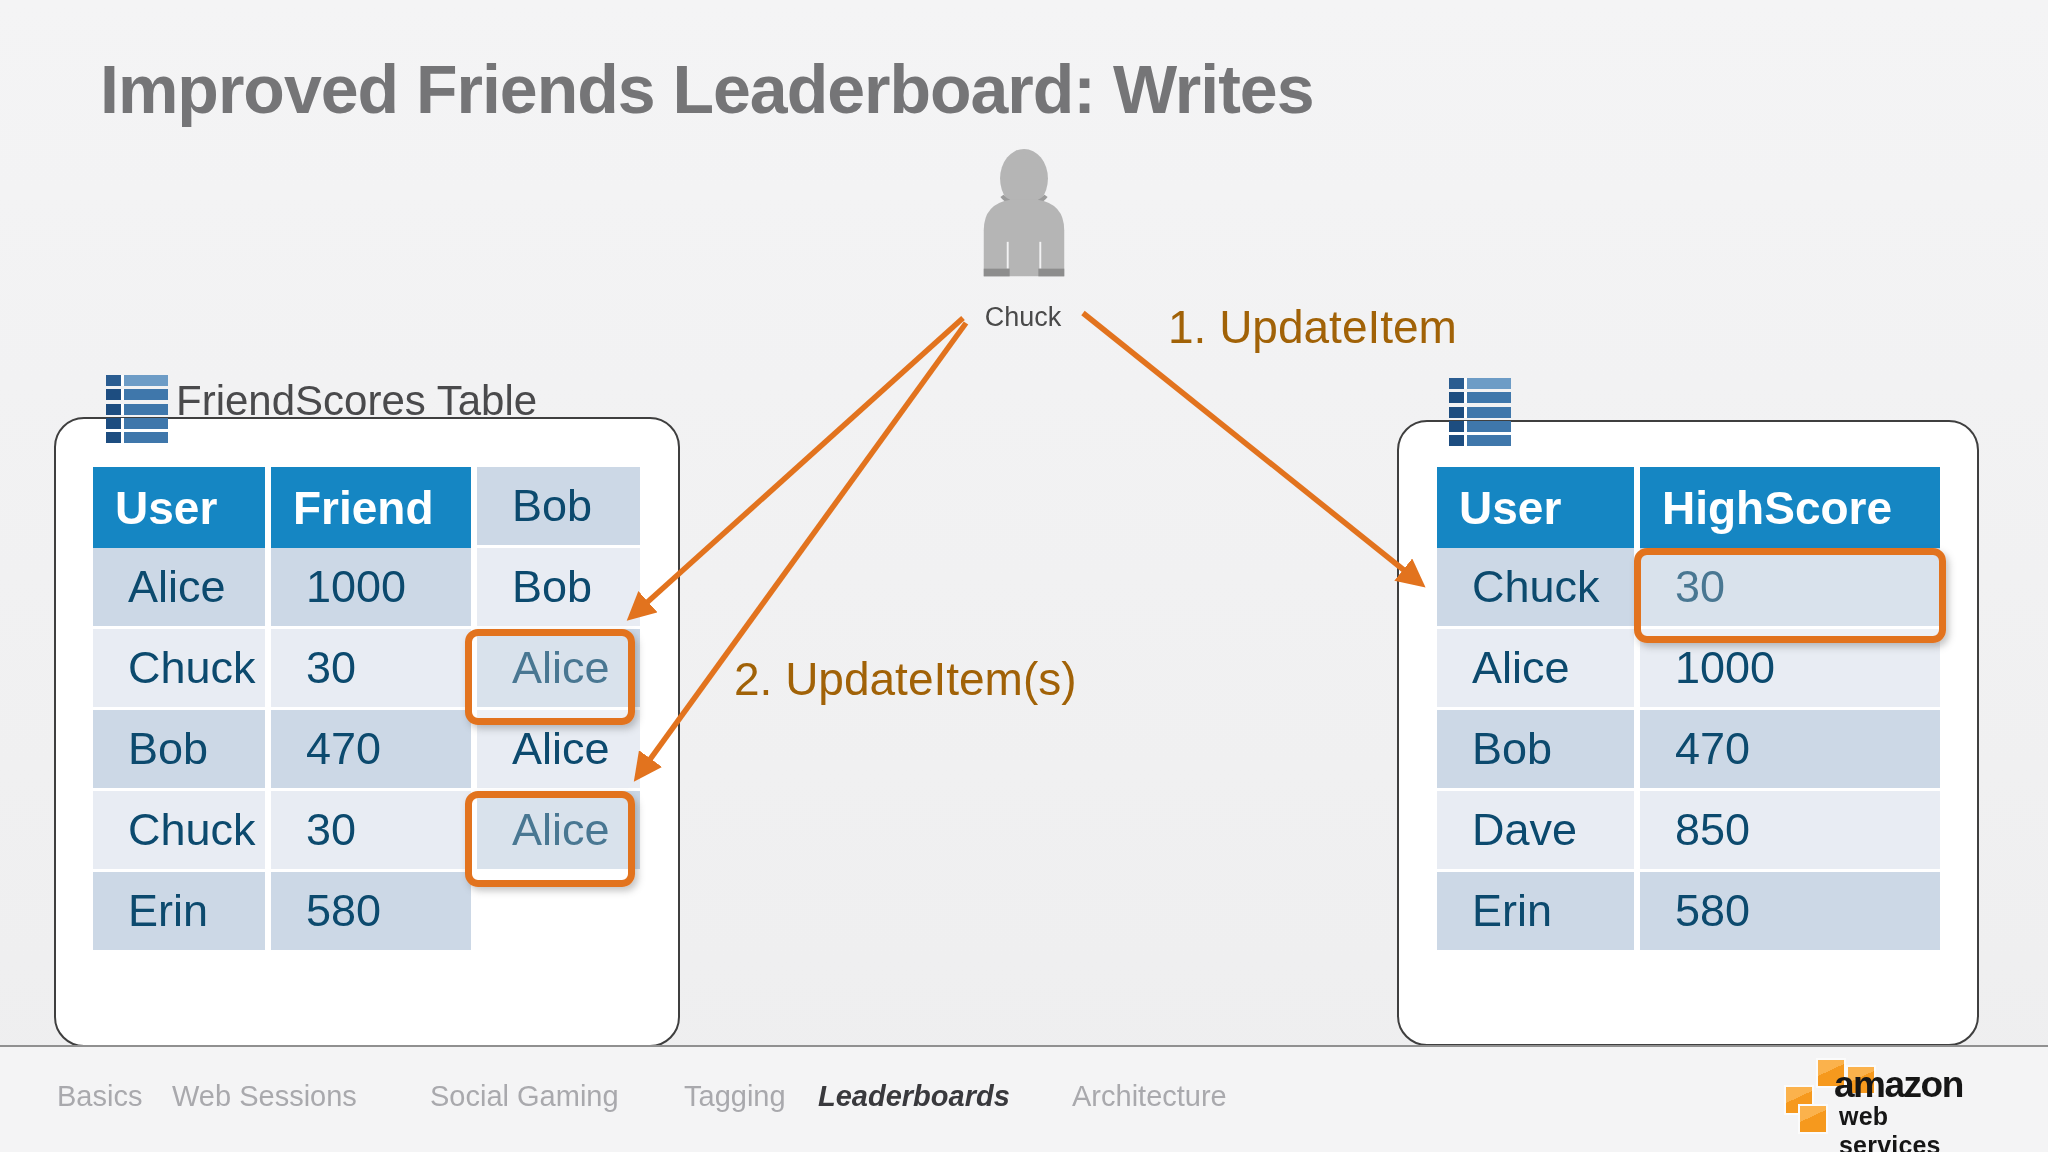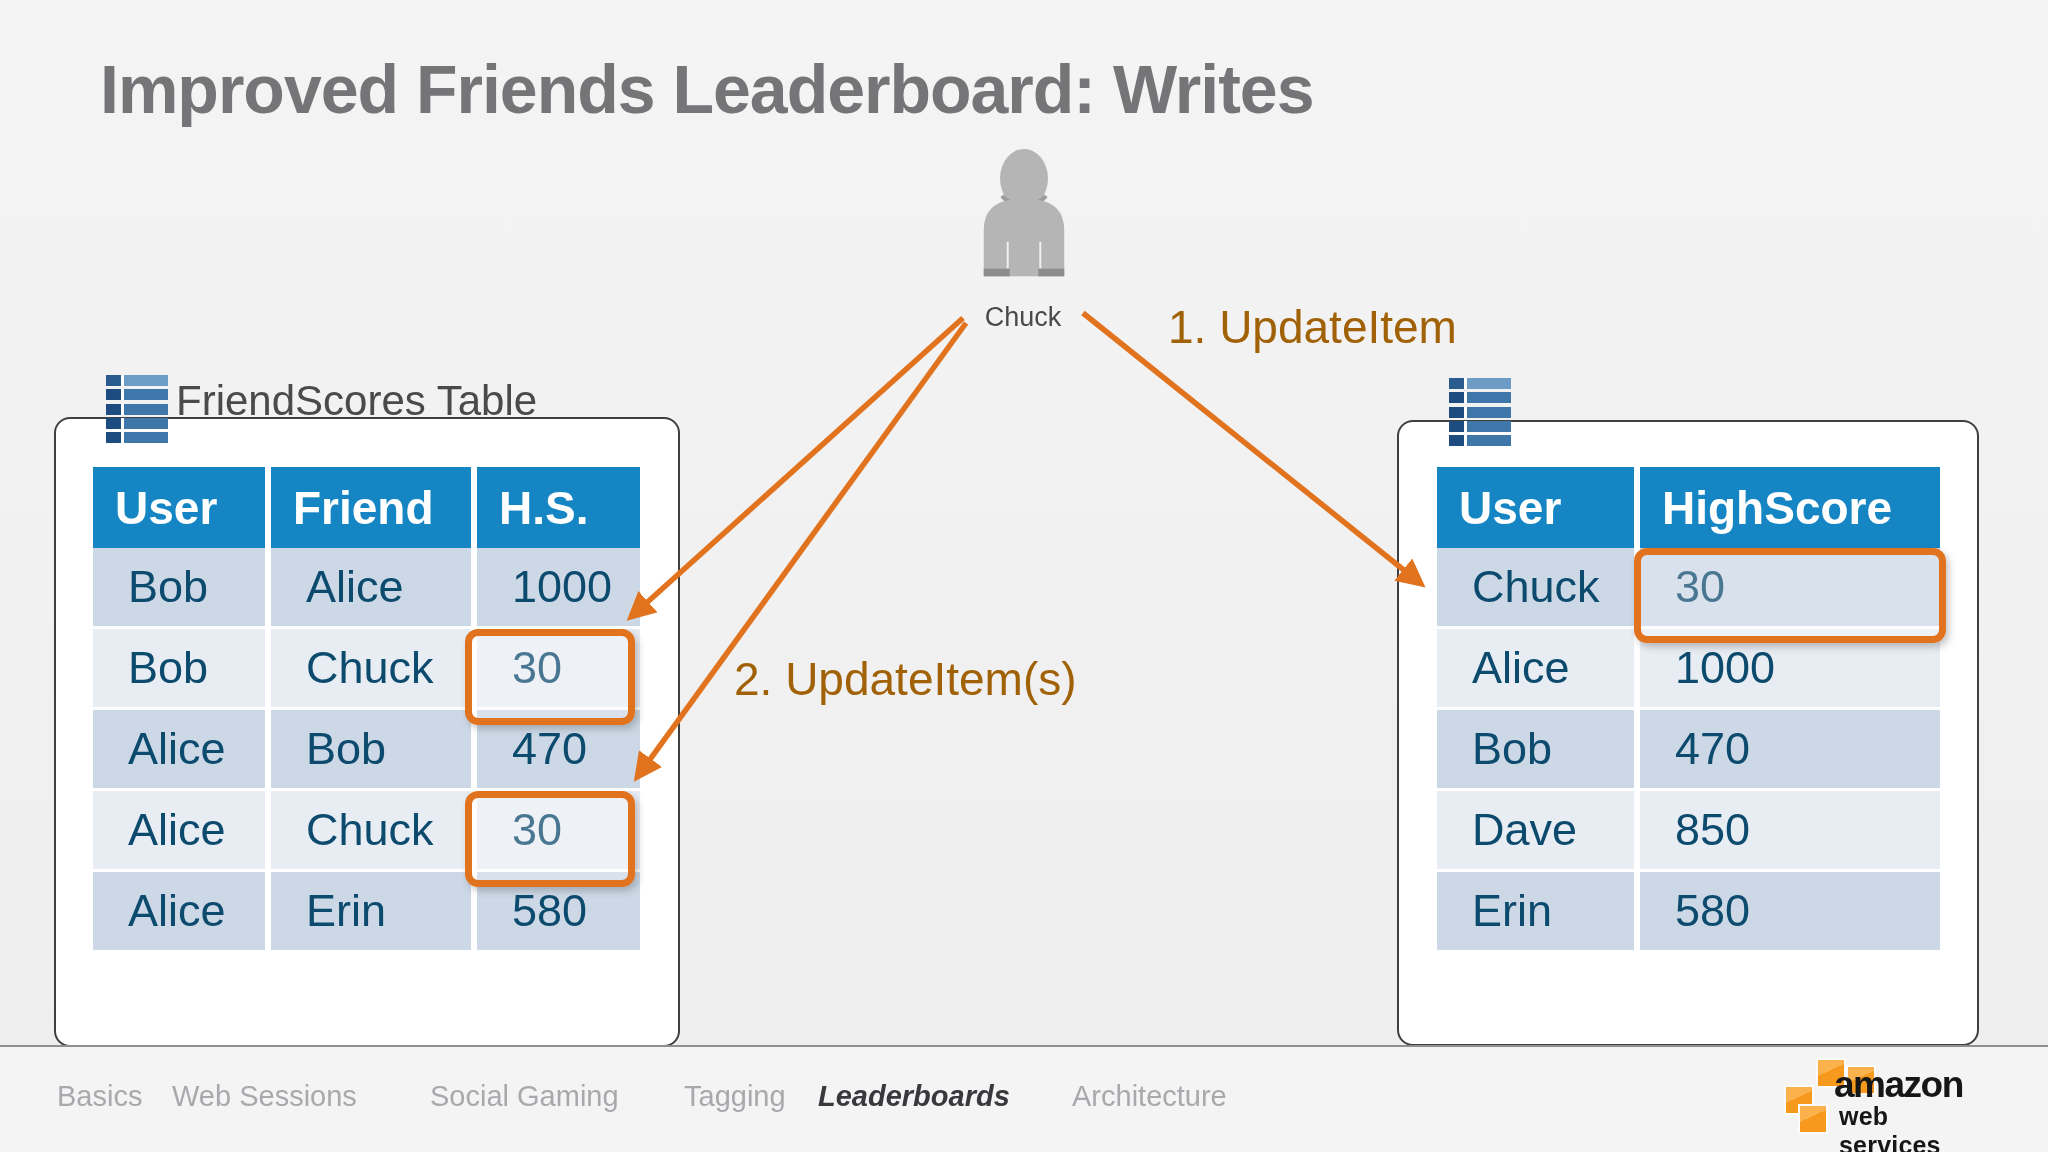--- a/index.html
+++ b/index.html
@@ -15,21 +15,21 @@
   
   .actor-icon{left:976px;top:146px;width:96px;height:138px;}
   .actor-label{left:948px;top:302px;width:150px;text-align:center;font-size:27px;color:#4a4a4a;}
 
   
   .annotation{font-size:46px;color:#a16207;}
   .step1{left:1168px;top:300px;}
   .step2{left:734px;top:652px;}
 
   
-  .panel{background:#ffffff;border:2px solid #3f3f3f;border-radius:16px;}
+  .panel{background:#ffffff;border:2px solid #3f3f3f;border-radius:30px;}
   .panel-left{left:54px;top:417px;width:622px;height:626px;}
   .panel-right{left:1397px;top:420px;width:578px;height:622px;}
 
   .caption{position:absolute;top:-44px;left:50px;display:flex;align-items:flex-start;}
   .caption-text{font-size:42px;color:#4a4a4c;margin-left:8px;margin-top:2px;white-space:nowrap;}
   .tbl-icon{width:62px;height:68px;display:flex;flex-direction:column;justify-content:space-between;}
   .tbl-icon .stripe{height:11px;background:linear-gradient(90deg,#1d4d80 0 24%,#ffffff 24% 29%,#3f77ab 29% 100%);}
   .tbl-icon .stripe:first-child{background:linear-gradient(90deg,#2a5c90 0 24%,#ffffff 24% 29%,#6d9cc6 29% 100%);}
 
   
@@ -103,23 +103,20 @@
     </span>
     <span class="caption-text">FriendScores Table</span>
   </div>
   <div class="grid grid-left">
     <div class="hd key">
         <span>User</span>
       </div>
     <div class="hd key">
         <span>Friend</span>
       </div>
-    <div class="hd">
-        <span>H.S.</span>
-      </div>
 
     <div class="cell dark">Bob</div>
     <div class="cell dark">Alice</div>
     <div class="cell dark">1000</div>
 
     <div class="cell">Bob</div>
     <div class="cell">Chuck</div>
     <div class="cell">30</div>
 
     <div class="cell dark">Alice</div>

